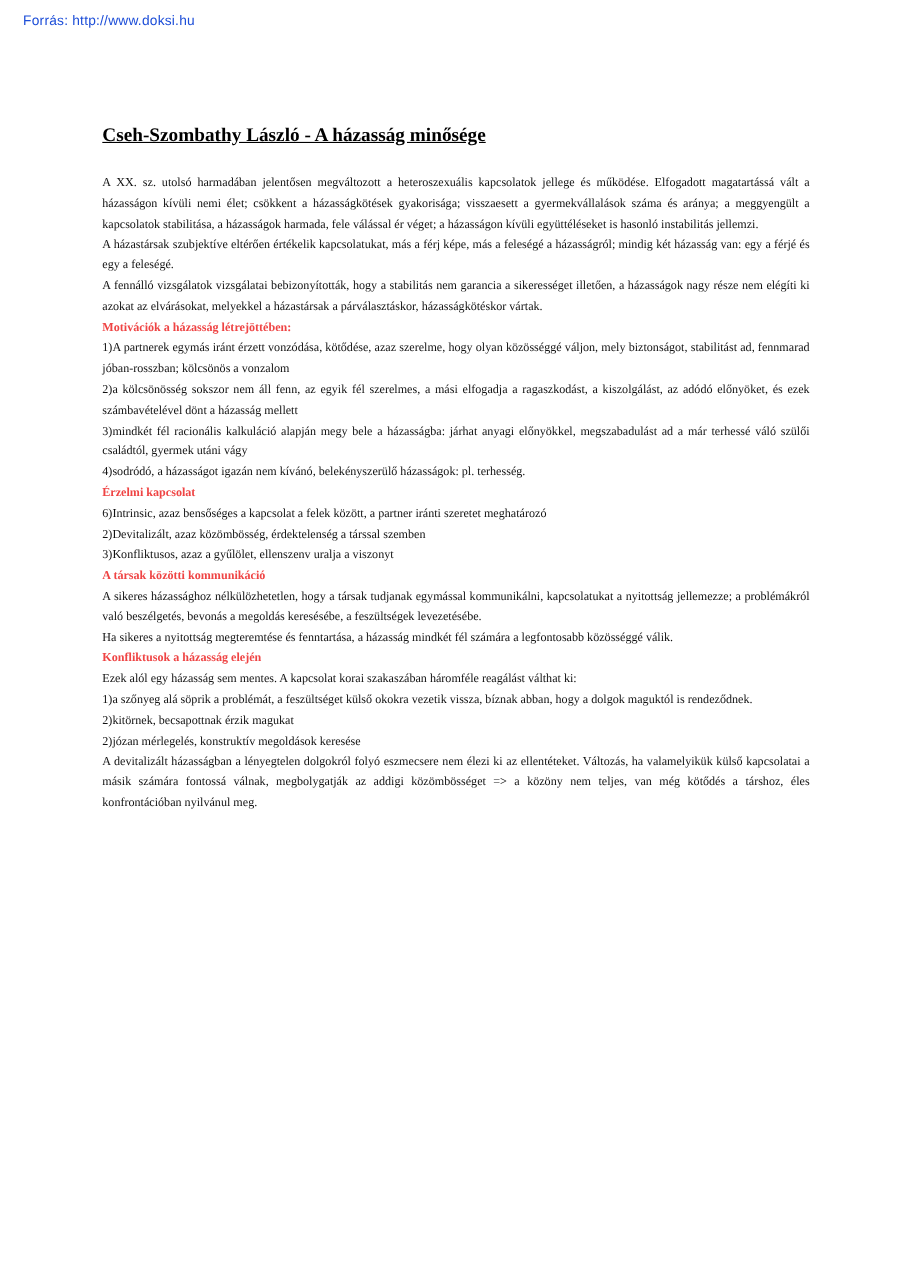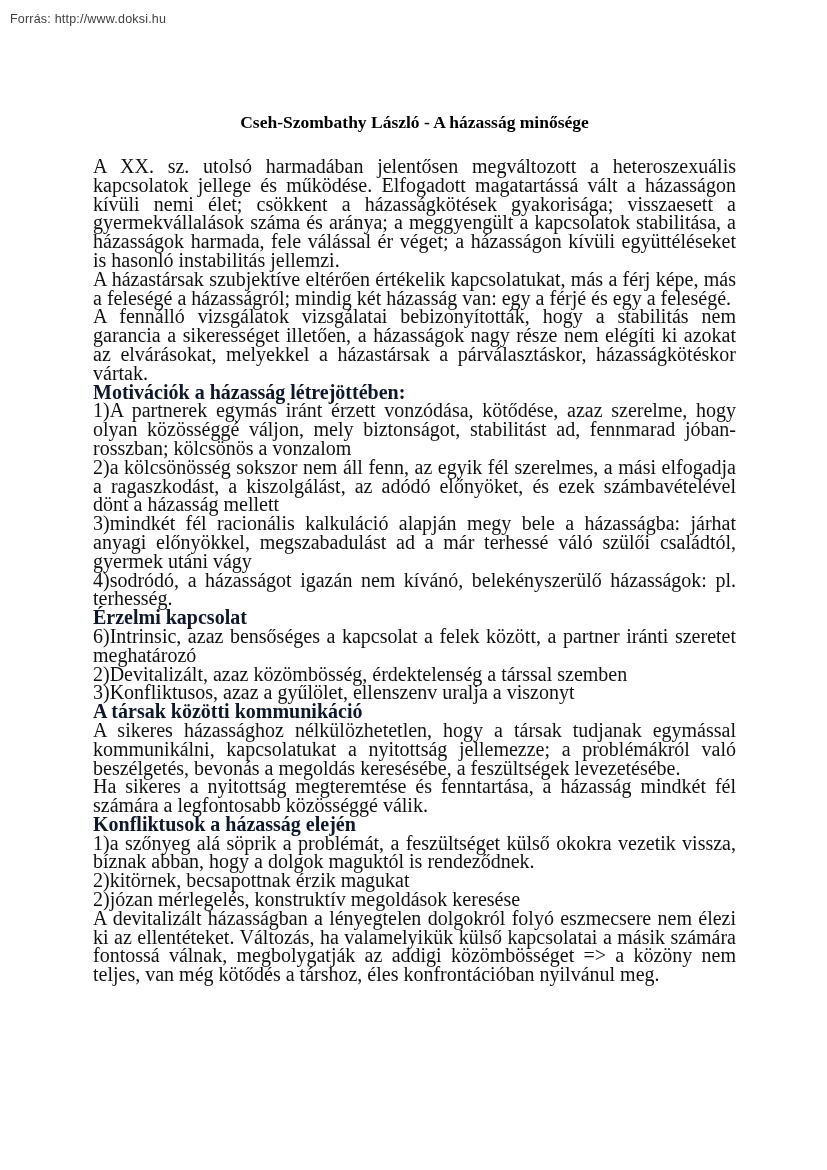--- a/index.html
+++ b/index.html
@@ -11,55 +11,55 @@
     width: 827px;
     height: 1170px;
     position: relative;
     font-family: "Liberation Serif", serif;
     color: #1a1a1a;
     overflow: hidden;
   }
   .source-label {
     position: absolute;
     top: 12px;
-    left: 10px;
+    left: 21px;
     font-family: "Liberation Sans", sans-serif;
     font-size: 12.5px;
-    color: #404040;
+    color: #1d4ed8;
     letter-spacing: 0.2px;
   }
   .doc-title {
     position: absolute;
     top: 100px;
     left: 93px;
     width: 643px;
-    text-align: center;
     font-size: 17.5px;
     font-weight: bold;
+    text-decoration: underline;
     color: #000000;
   }
   .doc-body {
     position: absolute;
     top: 157px;
     left: 93px;
     width: 643px;
-    font-size: 20px;
+    font-size: 11px;
     line-height: 18.8px;
     color: #111111;
   }
   .block {
     margin: 0;
     padding: 0;
     text-align: justify;
     text-justify: inter-word;
   }
   .block.heading {
     font-weight: bold;
     text-align: left;
-    color: #0f172a;
+    color: #ef4444;
   }
 </style>
 </head>
 <body>
 
 <div class="source-label">Forrás: http://www.doksi.hu</div>
 
 <h1 class="doc-title">Cseh-Szombathy László - A házasság minősége</h1>
 
 <div class="doc-body">
@@ -72,17 +72,18 @@
     <p class="block body">3)mindkét fél racionális kalkuláció alapján megy bele a házasságba: járhat anyagi előnyökkel, megszabadulást ad a már terhessé váló szülői családtól, gyermek utáni vágy</p>
     <p class="block body">4)sodródó, a házasságot igazán nem kívánó, belekényszerülő házasságok: pl. terhesség.</p>
     <p class="block heading">Érzelmi kapcsolat</p>
     <p class="block body">6)Intrinsic, azaz bensőséges a kapcsolat a felek között, a partner iránti szeretet meghatározó</p>
     <p class="block body">2)Devitalizált, azaz közömbösség, érdektelenség a társsal szemben</p>
     <p class="block body">3)Konfliktusos, azaz a gyűlölet, ellenszenv uralja a viszonyt</p>
     <p class="block heading">A társak közötti kommunikáció</p>
     <p class="block body">A sikeres házassághoz nélkülözhetetlen, hogy a társak tudjanak egymással kommunikálni, kapcsolatukat a nyitottság jellemezze; a problémákról való beszélgetés, bevonás a megoldás keresésébe, a feszültségek levezetésébe.</p>
     <p class="block body">Ha sikeres a nyitottság megteremtése és fenntartása, a házasság mindkét fél számára a legfontosabb közösséggé válik.</p>
     <p class="block heading">Konfliktusok a házasság elején</p>
+    <p class="block body">Ezek alól egy házasság sem mentes. A kapcsolat korai szakaszában háromféle reagálást válthat ki:</p>
     <p class="block body">1)a szőnyeg alá söprik a problémát, a feszültséget külső okokra vezetik vissza, bíznak abban, hogy a dolgok maguktól is rendeződnek.</p>
     <p class="block body">2)kitörnek, becsapottnak érzik magukat</p>
     <p class="block body">2)józan mérlegelés, konstruktív megoldások keresése</p>
     <p class="block body">A devitalizált házasságban a lényegtelen dolgokról folyó eszmecsere nem élezi ki az ellentéteket. Változás, ha valamelyikük külső kapcsolatai a másik számára fontossá válnak, megbolygatják az addigi közömbösséget =&gt; a közöny nem teljes, van még kötődés a társhoz, éles konfrontációban nyilvánul meg.</p>
   </div>
 
 </body></html>

